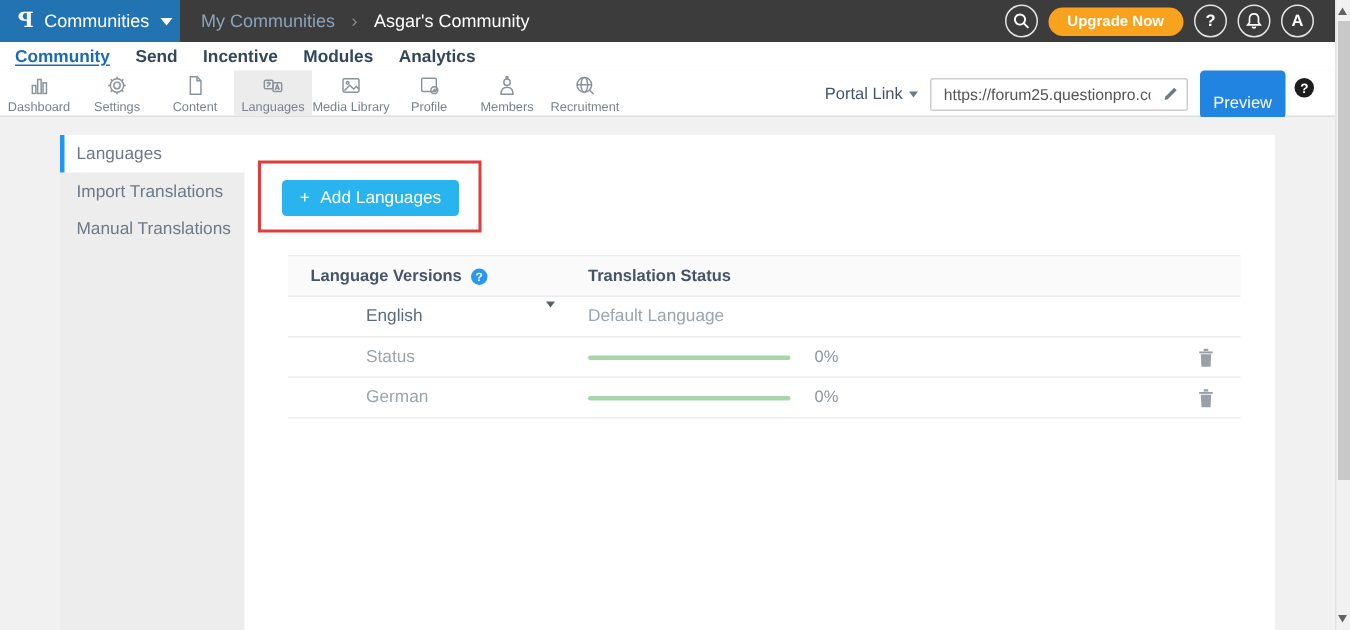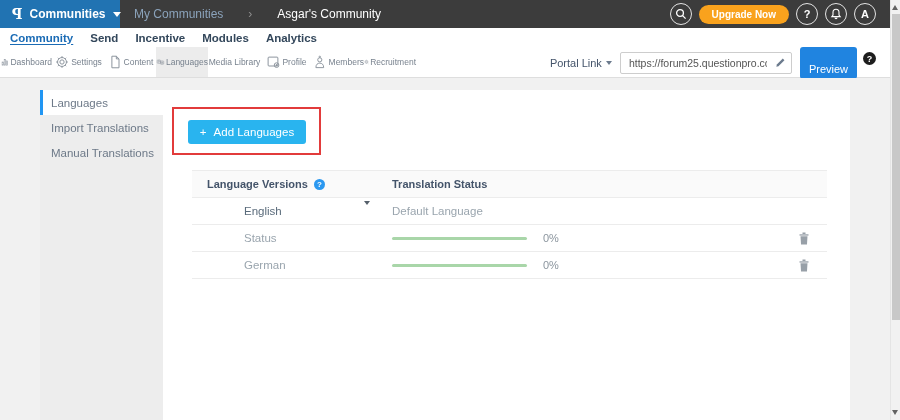--- a/index.html
+++ b/index.html
@@ -7,45 +7,45 @@
               font-family:"Liberation Sans", sans-serif; }
   .app { position:relative; width:900px; height:420px; background:#f1f1f1; }
 
   
   .header { position:absolute; top:0; left:0; width:900px; height:28px;
             background:#3c3c3c; display:flex; align-items:center; }
   .logo-block { width:120px; height:28px; background:#2173b2; display:flex;
                 align-items:center; padding-left:12px; gap:7px; cursor:pointer; }
   .brand-p { color:#fff; font-size:14px; font-weight:700; transform:scaleX(-1); 
              font-family:"DejaVu Serif", serif; }
-  .product-name { color:#fff; font-size:12px; font-weight:700; }
+  .product-name { color:#fff; font-size:12px; font-weight:400; }
   .caret-w { width:0; height:0; border-left:4px solid transparent;
              border-right:4px solid transparent; border-top:5px solid #fff; }
-  .breadcrumb { display:flex; align-items:center; gap:25px; margin-left:14px; font-size:12px; }
+  .breadcrumb { display:flex; align-items:center; gap:11px; margin-left:14px; font-size:12px; }
   .bc-parent { color:#8ba3bb; cursor:pointer; }
   .bc-sep { color:#8e8e8e; font-size:12px; }
   .bc-current { color:#fff; }
   .hdr-right { margin-left:auto; display:flex; align-items:center; gap:7px; padding-right:24px; }
   .hcircle { width:22px; height:22px; border:1.5px solid #e4e4e4; border-radius:50%;
              display:flex; align-items:center; justify-content:center; color:#fff;
              font-size:11px; font-weight:700; cursor:pointer; }
   .upgrade-btn { height:19px; padding:0 13px; border-radius:10px; background:#f9a21d;
                  color:#fff; font-size:10px; font-weight:700; display:flex;
                  align-items:center; border:none; cursor:pointer; }
 
   
   .nav-row { position:absolute; top:28px; left:0; width:900px; height:19px; background:#fff;
              display:flex; align-items:center; padding-left:10px; gap:17px; }
   .nav-item { font-size:11.5px; font-weight:700; color:#33475b; cursor:pointer; }
   .nav-item.active { color:#1a6bb5; text-decoration:underline; text-underline-offset:2px; }
 
   
   .toolbar { position:absolute; top:47px; left:0; width:900px; height:31px; background:#fff;
              border-bottom:1px solid #dedede; display:flex; }
-  .ttab { width:52px; height:30px; display:flex; flex-direction:row; align-items:center;
+  .ttab { width:52px; height:30px; display:flex; flex-direction:column; align-items:center;
           justify-content:center; gap:1px; cursor:pointer; }
   .ttab.active { background:#ececec; }
   .ttab .tlabel { font-size:8.5px; color:#78828e; white-space:nowrap; }
   .ticon { stroke:#8a929c; fill:none; stroke-width:1.1; }
   .portal-area { position:absolute; right:24px; top:0; height:31px; display:flex;
                  align-items:center; gap:8px; }
   .portal-label { font-size:11px; color:#44546a; display:flex; align-items:center; gap:4px; cursor:pointer; }
   .caret-g { width:0; height:0; border-left:3.5px solid transparent;
              border-right:3.5px solid transparent; border-top:4px solid #6b7a8d; }
   .portal-input-wrap { width:172px; height:22px; border:1px solid #cdcdcd; background:#fff;

